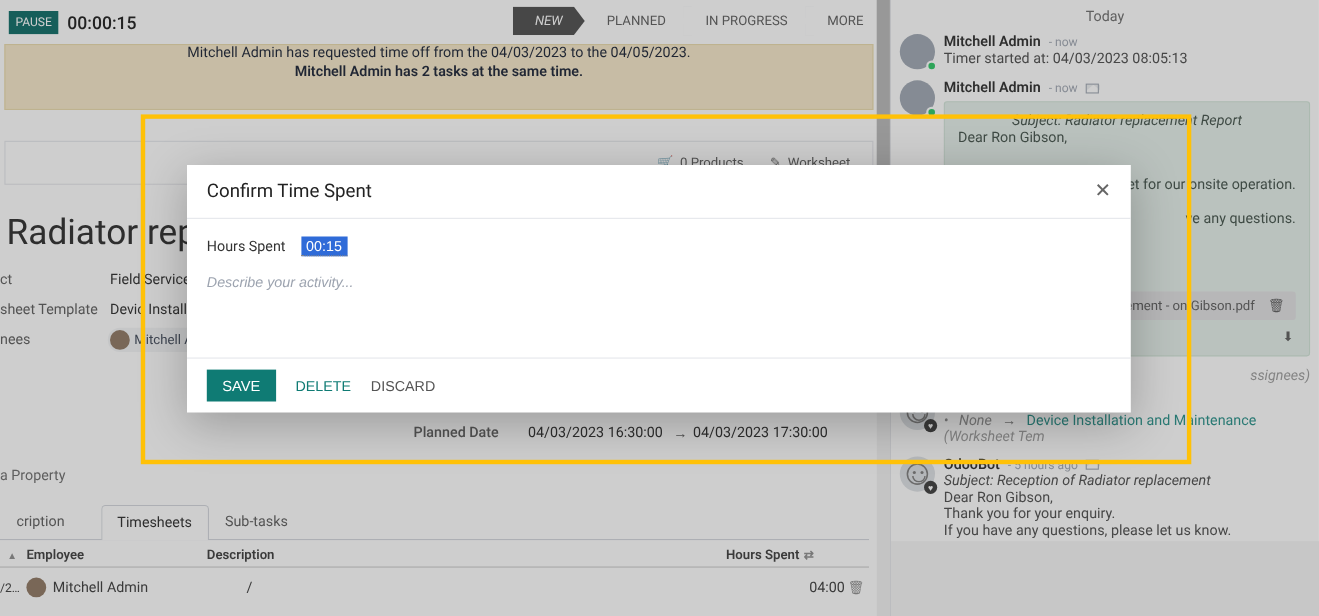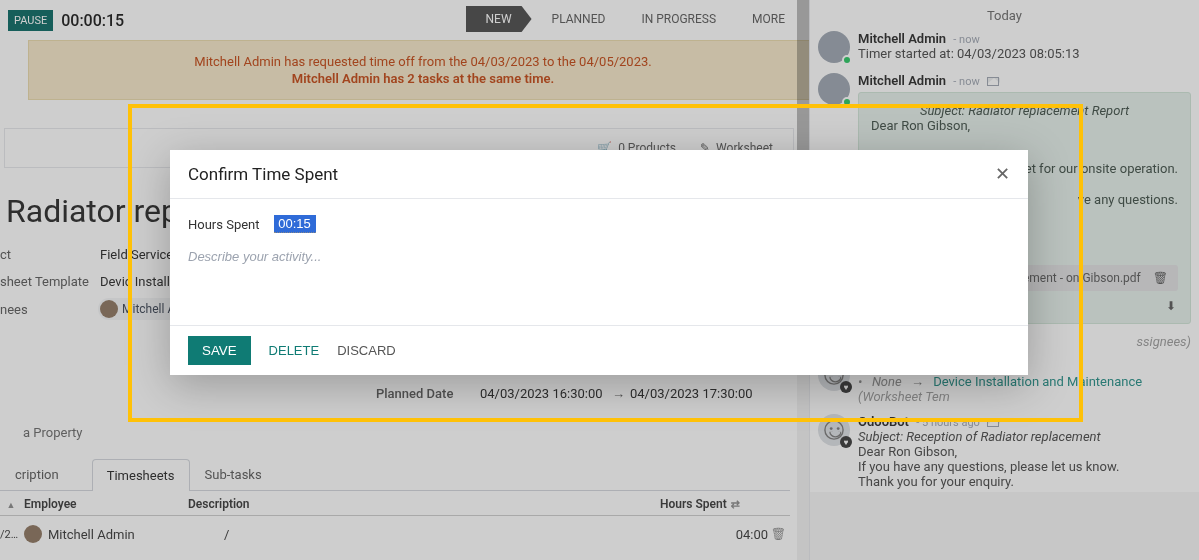--- a/index.html
+++ b/index.html
@@ -73,20 +73,21 @@
   }
   .stage {
     padding: 6px 16px 6px 20px;
     position: relative;
     background: #fff;
   }
   .stage.new {
     background: #444; color: #fff;
     clip-path: polygon(0 0, calc(100% - 10px) 0, 100% 50%, calc(100% - 10px) 100%, 0 100%);
     padding-right: 20px;
+    font-style: italic;
   }
   .stage.plain::after {
     content: "";
     position: absolute; right: -8px; top: 0; bottom: 0;
     width: 16px;
     background: linear-gradient(135deg, #e5e7eb 50%, transparent 50%) top right/8px 50% no-repeat,
                 linear-gradient(45deg, #e5e7eb 50%, transparent 50%) bottom right/8px 50% no-repeat;
     opacity:.6;
   }
   .stage.more::after{content:none;}
@@ -96,27 +97,26 @@
     margin-left:4px;
     border:4px solid transparent;
     border-top-color:#555;
     transform:translateY(2px);
   }
   
   .warn-banner {
     position: absolute; left: 4px; top: 40px;
     width: 790px; height: 60px;
     background: #f5e7c6;
-    color: #c2410c;
+    color: #0f172a;
     font-size: 13px;
     display: flex; flex-direction: column;
-    justify-content: center; align-items: center;
+    align-items: center;
     gap: 2px;
     border:1px solid #e9d9a8;
-    margin-left:24px;
   }
   .warn-banner .line2 { font-weight: 600; }
   
   .stat-row {
     position: absolute; left: 4px; top: 128px; width: 790px; height: 40px;
     border: 1px solid #e5e7eb;
     display:flex; justify-content:flex-end; align-items:center; gap:24px;
     padding-right: 20px;
   }
   .stat-item { display:flex; gap:6px; align-items:center; color:#555; font-size:12px; }
@@ -137,21 +137,21 @@
     padding:2px 8px 2px 2px; display:flex; align-items:center; gap:4px;
     font-size:12px;
   }
   .chip-avatar { width:18px;height:18px;border-radius:50%;background:#8a715a; }
   
   .planned-label { position:absolute; left:376px; top:386px; color:#555; font-weight:500; }
   .planned-val   { position:absolute; left:480px; top:386px; color:#222; }
   .planned-arrow { position:absolute; left:612px; top:386px; color:#555; }
   .planned-val2  { position:absolute; left:630px; top:386px; color:#222; }
   
-  .prop-link { position:absolute; left:0; top:425px; color:#666; font-size:13px;padding-left:23px; }
+  .prop-link { position:absolute; left:0; top:425px; color:#666; font-size:13px; }
   
   .tabs {
     position:absolute; left:0; top:458px; width:790px;
     border-bottom:1px solid #d1d5db;
     display:flex; align-items:flex-end;
     font-size:13px; color:#555;
   }
   .tab { padding:8px 14px; border:1px solid transparent; border-bottom:none; cursor:pointer;}
   .tab.active { border-color:#d1d5db; background:#fff; color:#222; border-radius:4px 4px 0 0; position:relative; top:1px;margin-left:18px;}
   
@@ -387,22 +387,22 @@
       <div class="avatar bot">
           <span class="smiley" style="transform:scale(.7)"></span>
           <span class="heart-badge">♥</span>
         </div>
       <div class="msg-body">
         <span class="msg-author">OdooBot</span>
         <span class="msg-meta">- 5 hours ago</span>
         <span class="env-ic"></span>
         <div style="font-style:italic">Subject: Reception of Radiator replacement</div>
         <div>Dear Ron Gibson,</div>
+        <div>Thank you for your enquiry.</div>
         <div>If you have any questions, please let us know.</div>
-        <div>Thank you for your enquiry.</div>
         <div style="height:10px"></div>
         <div>Thank you,</div>
         <div class="teal-link">Read Thank</div>
       </div>
     </div>
   </div>
 </div>
 
 <div class="dim"></div>
 

